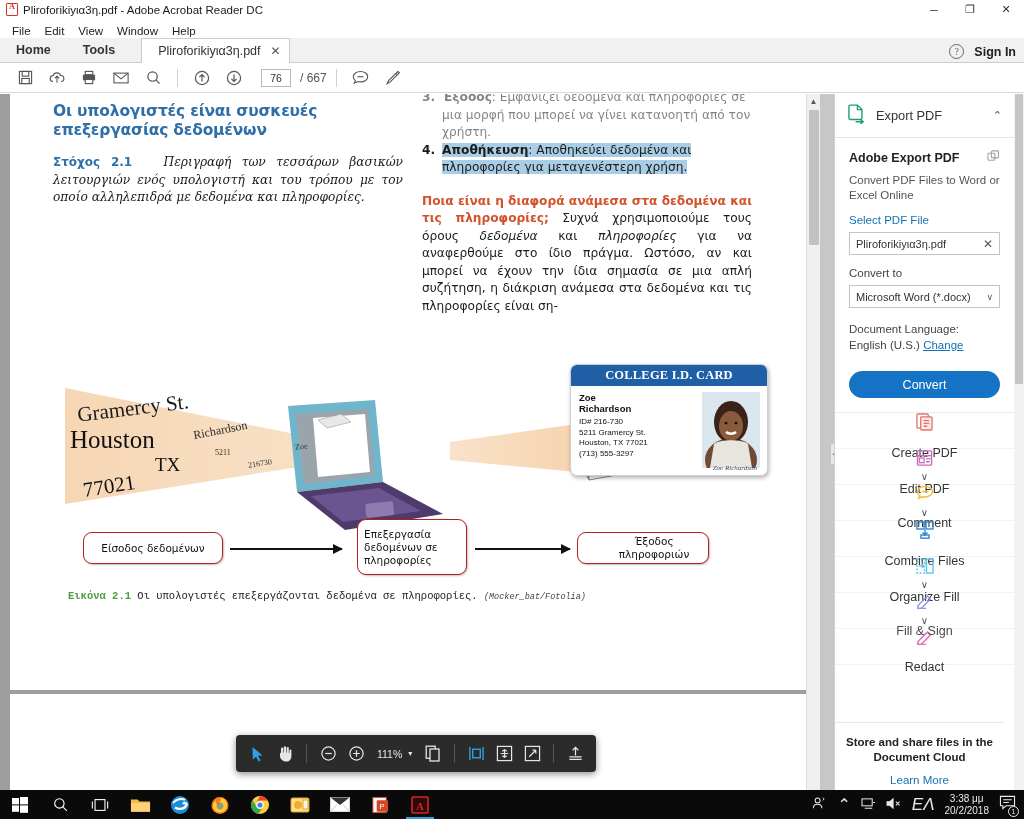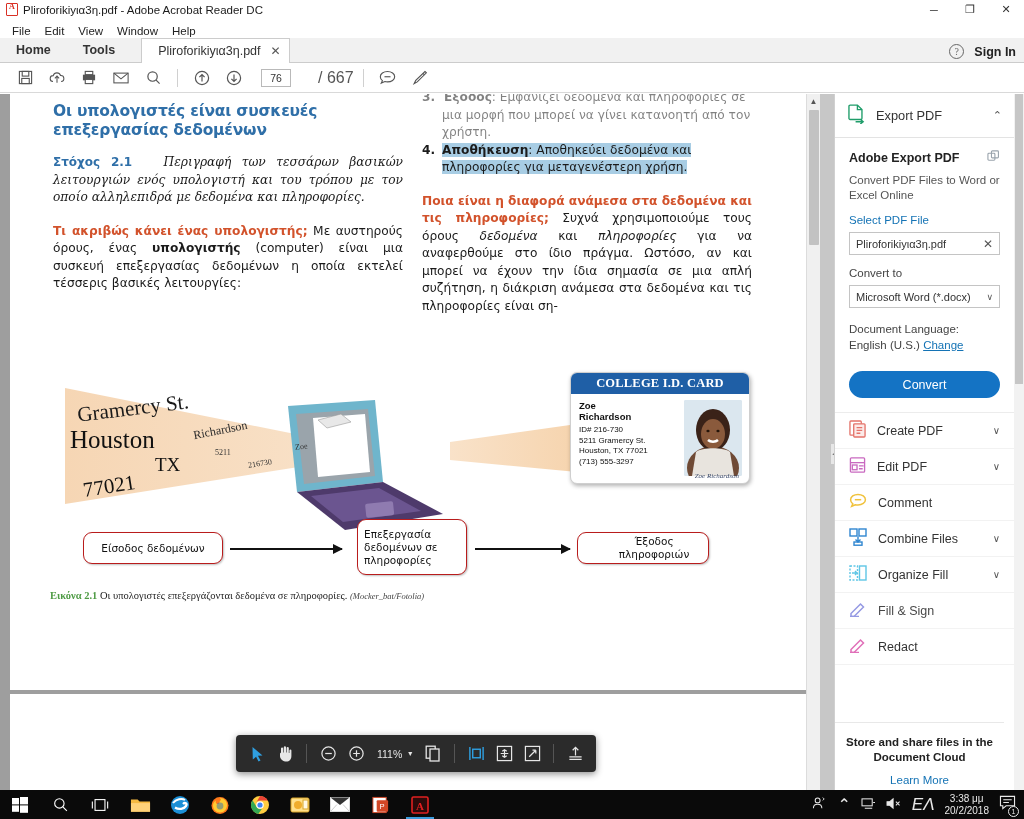--- a/index.html
+++ b/index.html
@@ -66,21 +66,21 @@
   .tb-btn {
     width:30px; height:26px; display:flex; align-items:center; justify-content:center;
     color:#4a4a4a;
   }
   .tb-btn svg { display:block; }
   .tb-sep { width:1px; height:18px; background:#d0d0d0; margin:0 7px; }
   .page-box {
     width:30px; height:18px; border:1px solid #b9b9b9; background:#fff;
     font-size:10.5px; color:#333; display:flex; align-items:center; justify-content:center;
   }
-  .page-total { font-size:16px; color:#555; margin-left:25px; }
+  .page-total { font-size:12px; color:#555; margin-left:7px; }
   
   .main { position:absolute; top:94px; left:0; right:0; bottom:29px; background:#c7c7c7; }
   .doc-scroll {
     position:absolute; left:0; top:0; width:820px; bottom:0;
     background:#9e9e9e; overflow:hidden;
   }
   .page {
     position:absolute; left:10px; top:0; width:800px; height:596px;
     background:#fff; overflow:hidden;
   }
@@ -105,22 +105,22 @@
   }
   .q-red { color:#d2522b; font-weight:bold; }
   .it { font-style:italic; }
   .hl { background:#a8cde4; }
   .numlist { font-family:"DejaVu Sans", sans-serif; font-size:12.2px; line-height:17.5px; color:#1b1b1b; }
   .numlist .row { display:flex; gap:6px; }
   .numlist .n { font-weight:bold; width:14px; flex:0 0 auto; }
   
   .figure { position:absolute; left:55px; top:270px; width:700px; height:260px; }
   .fig-caption {
-    position:absolute; left:40px; top:496px; font-size:10.5px;
-    font-family:Liberation Serif, serif; color:#222;
+    position:absolute; left:58px; top:496px; font-size:10.5px;
+    font-family:Liberation Mono, monospace; color:#222;
   }
   .fig-caption .lbl { color:#4f9b45; font-weight:bold; }
   .fig-caption .cred { font-style:italic; font-size:8.5px; color:#444; }
   .flowbox {
     position:absolute; background:#fff; border:1px solid #b91c1c; border-radius:9px;
     box-shadow:1px 1px 2px rgba(0,0,0,.25);
     font-family:"DejaVu Sans", sans-serif; font-size:10.5px; color:#111;
     display:flex; align-items:center; justify-content:center; text-align:center;
     line-height:13px; padding:3px 6px;
   }
@@ -182,20 +182,21 @@
   .rp-doclang a { color:#1473b5; }
   .convert-btn {
     margin:18px 14px 0 14px; height:27px; background:#1473c4; color:#fff;
     border-radius:14px; font-size:12.5px; display:flex; align-items:center;
     justify-content:center; font-weight:normal;
   }
   .tool-list { margin-top:14px; border-top:1px solid #ececec; }
   .tool-row {
     height:36px; display:flex; align-items:center; gap:11px; padding:0 14px;
     border-bottom:1px solid #f2f2f2;
+    flex-direction:column;
   }
   .tool-row .nm { font-size:12.5px; color:#333; flex:1; }
   .tool-row .cv { font-size:10px; color:#555; }
   .rp-footer {
     position:absolute; left:0; right:10px; bottom:0; height:68px; background:#fff;
     border-top:1px solid #e8e8e8; text-align:center; padding-top:12px;
   }
   .rp-footer .t1 { font-size:11.5px; font-weight:bold; color:#222; line-height:15px; }
   .rp-footer .t2 { font-size:11.5px; color:#1473b5; margin-top:9px; }
   
@@ -334,23 +335,20 @@
 
   <div class="doc-scroll">
 
     <div class="page">
 
       <div class="col-left">
         <div class="h-blue">Οι υπολογιστές είναι συσκευές επεξεργασίας δεδομένων</div>
         <div class="obj-line">
           <b>Στόχος 2.1</b>
           &nbsp;&nbsp;<span>Περιγραφή των τεσσάρων βασικών λειτουργιών ενός υπολογιστή και του τρόπου με τον οποίο αλληλεπιδρά με δεδομένα και πληροφορίες.</span>
-        </div>
-        <div class="para">
-          <span class="q-red">Τι ακριβώς κάνει ένας υπολογιστής;</span><span> Με αυστηρούς όρους, ένας </span><b>υπολογιστής</b><span> (computer) είναι μια συσκευή επεξεργασίας δεδομένων η οποία εκτελεί τέσσερις βασικές λειτουργίες:</span>
         </div>
       </div>
 
       <div class="col-right">
         <div class="numlist">
           <div class="row" style="opacity:.55">
             <div class="n">3.</div>
             <div><b>Έξοδος</b><span>: Εμφανίζει δεδομένα και πληροφορίες σε μια μορφή που μπορεί να γίνει κατανοητή από τον χρήστη.</span></div>
           </div>
           <div class="row" style="margin-top:0px">
@@ -400,21 +398,21 @@
 
         <div style="position:absolute;left:12px;top:32px;transform:rotate(-7deg);font-family:'Liberation Serif',serif;font-size:21px;color:#1a1a1a;">Gramercy St.</div>
         <div style="position:absolute;left:128px;top:59px;transform:rotate(-11deg);font-family:'Liberation Serif',serif;font-size:12px;color:#2a2a2a;">Richardson</div>
         <div style="position:absolute;left:5px;top:62px;font-family:'Liberation Serif',serif;font-size:25px;color:#111;">Houston</div>
         <div style="position:absolute;left:90px;top:90px;font-family:'Liberation Serif',serif;font-size:19px;color:#111;">TX</div>
         <div style="position:absolute;left:18px;top:110px;transform:rotate(-9deg);font-family:'Liberation Serif',serif;font-size:21px;color:#111;">77021</div>
         <div style="position:absolute;left:150px;top:84px;font-family:'Liberation Serif',serif;font-size:8px;color:#333;">5211</div>
         <div style="position:absolute;left:183px;top:95px;transform:rotate(-9deg);font-family:'Liberation Serif',serif;font-size:8px;color:#333;">216730</div>
         <div style="position:absolute;left:230px;top:78px;transform:rotate(-6deg);font-family:'Liberation Serif',serif;font-size:8px;color:#333;">Zoe</div>
 
-        <div style="position:absolute;left:505px;top:0px;width:180px;height:112px;background:#fff;border:1px solid #cfcfcf;border-radius:7px;box-shadow:1px 2px 4px rgba(0,0,0,.3);overflow:hidden;margin-top:8px;">
+        <div style="position:absolute;left:505px;top:0px;width:198px;height:112px;background:#fff;border:1px solid #cfcfcf;border-radius:7px;box-shadow:1px 2px 4px rgba(0,0,0,.3);overflow:hidden;">
           <div style="background:#1f5fa6;color:#fff;font-family:'Liberation Serif',serif;font-weight:bold;font-size:12.5px;text-align:center;padding:3px 0 3px 0;letter-spacing:.2px;">COLLEGE I.D. CARD</div>
           <div style="display:flex;padding:6px 7px 0 8px;">
             <div style="flex:1;font-family:'Liberation Sans',sans-serif;color:#111;">
               <div style="font-weight:bold;font-size:9.5px;line-height:11px;">Zoe</div>
               <div style="font-weight:bold;font-size:9.5px;line-height:11px;">Richardson</div>
               <div style="font-size:8px;line-height:10.5px;margin-top:3px;">ID# 216-730</div>
               <div style="font-size:8px;line-height:10.5px;">5211 Gramercy St.</div>
               <div style="font-size:8px;line-height:10.5px;">Houston, TX 77021</div>
               <div style="font-size:8px;line-height:10.5px;">(713) 555-3297</div>
             </div>

